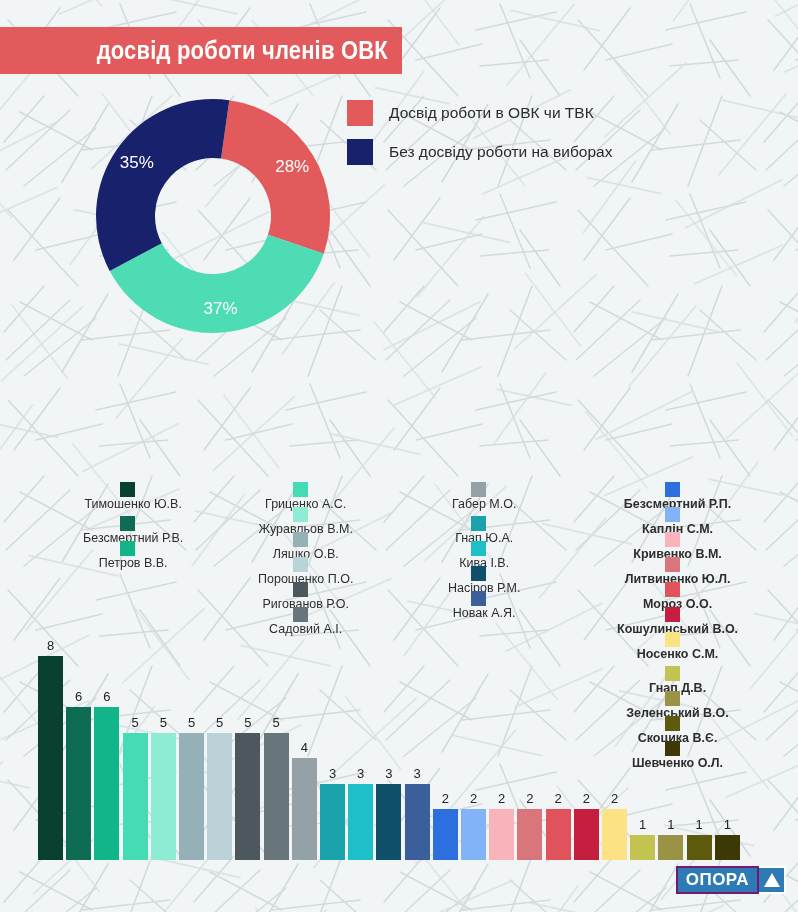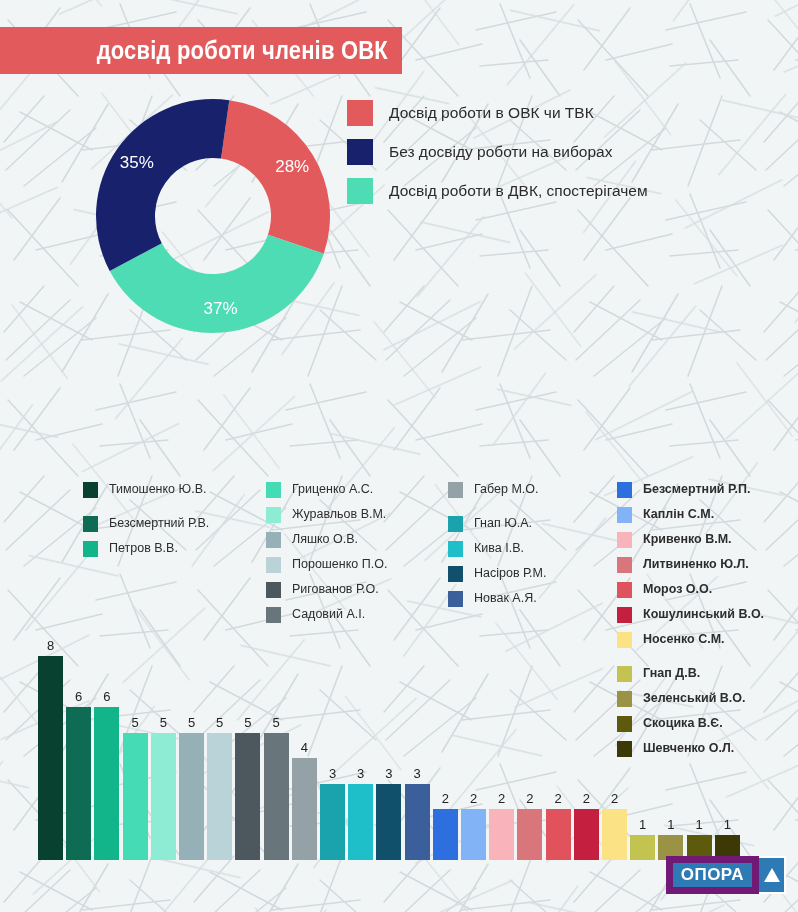--- a/index.html
+++ b/index.html
@@ -97,27 +97,28 @@
   }
 
   
   #bar-legend {
     position: absolute; left: 0; top: 482px;
     width: 798px; height: 290px;
     z-index: 2;
   }
   .legend-col { position: absolute; top: 0; }
   #legend-col-0 { left: 83px; }
-  #legend-col-1 { left: 266px; }
+  #legend-col-1 { left: 258px; }
   #legend-col-2 { left: 448px; }
   #legend-col-3 { left: 617px; font-weight: bold; }
   .legend-row {
-    display: flex; align-items: flex-start;
+    display: flex; align-items: center;
     height: 17px;
     margin-bottom: 8px;
+    flex-direction: column;
   }
   .legend-row.gap { margin-top: 17px; }
   .legend-swatch {
     width: 15px; height: 16px;
     flex: 0 0 15px;
     margin-right: 11px;
   }
   .legend-text {
     font-size: 12.5px;
     color: #2d2d2d;
@@ -158,21 +159,21 @@
     display: flex; align-items: stretch;
     z-index: 5;
   }
   #logo-word {
     background: #2e7ab5;
     color: #ffffff;
     font-weight: bold;
     font-size: 17px;
     letter-spacing: 0.5px;
     padding: 3px 8px 4px 8px;
-    border: 7px solid #701a75;
+    border: 2px solid #701a75;
     font-family: "Liberation Sans", sans-serif;
     line-height: 1;
   }
   #logo-mark {
     background: #2e7ab5;
     border: 2px solid #ffffff;
     border-left: none;
     width: 27px;
     display: flex; align-items: center; justify-content: center;
   }
@@ -249,24 +250,20 @@
 
   <div id="donut-legend">
     <div class="dlegend-row">
       <span class="dlegend-swatch" style="background: rgb(227, 90, 92);"></span>
       <span class="dlegend-text">Досвід роботи в ОВК чи ТВК</span>
     </div>
     <div class="dlegend-row">
       <span class="dlegend-swatch" style="background: rgb(24, 33, 107);"></span>
       <span class="dlegend-text">Без досвіду роботи на виборах</span>
     </div>
-    <div class="dlegend-row">
-      <span class="dlegend-swatch" style="background: rgb(78, 220, 180);"></span>
-      <span class="dlegend-text">Досвід роботи в ДВК, спостерігачем</span>
-    </div>
   </div>
 
 
   <div id="bar-legend">
     <div class="legend-col" id="legend-col-0">
         <div class="legend-row">
           <span class="legend-swatch" style="background: rgb(8, 65, 47);"></span>
           <span class="legend-text">Тимошенко  Ю.В.</span>
         </div>
         <div class="legend-row gap">

